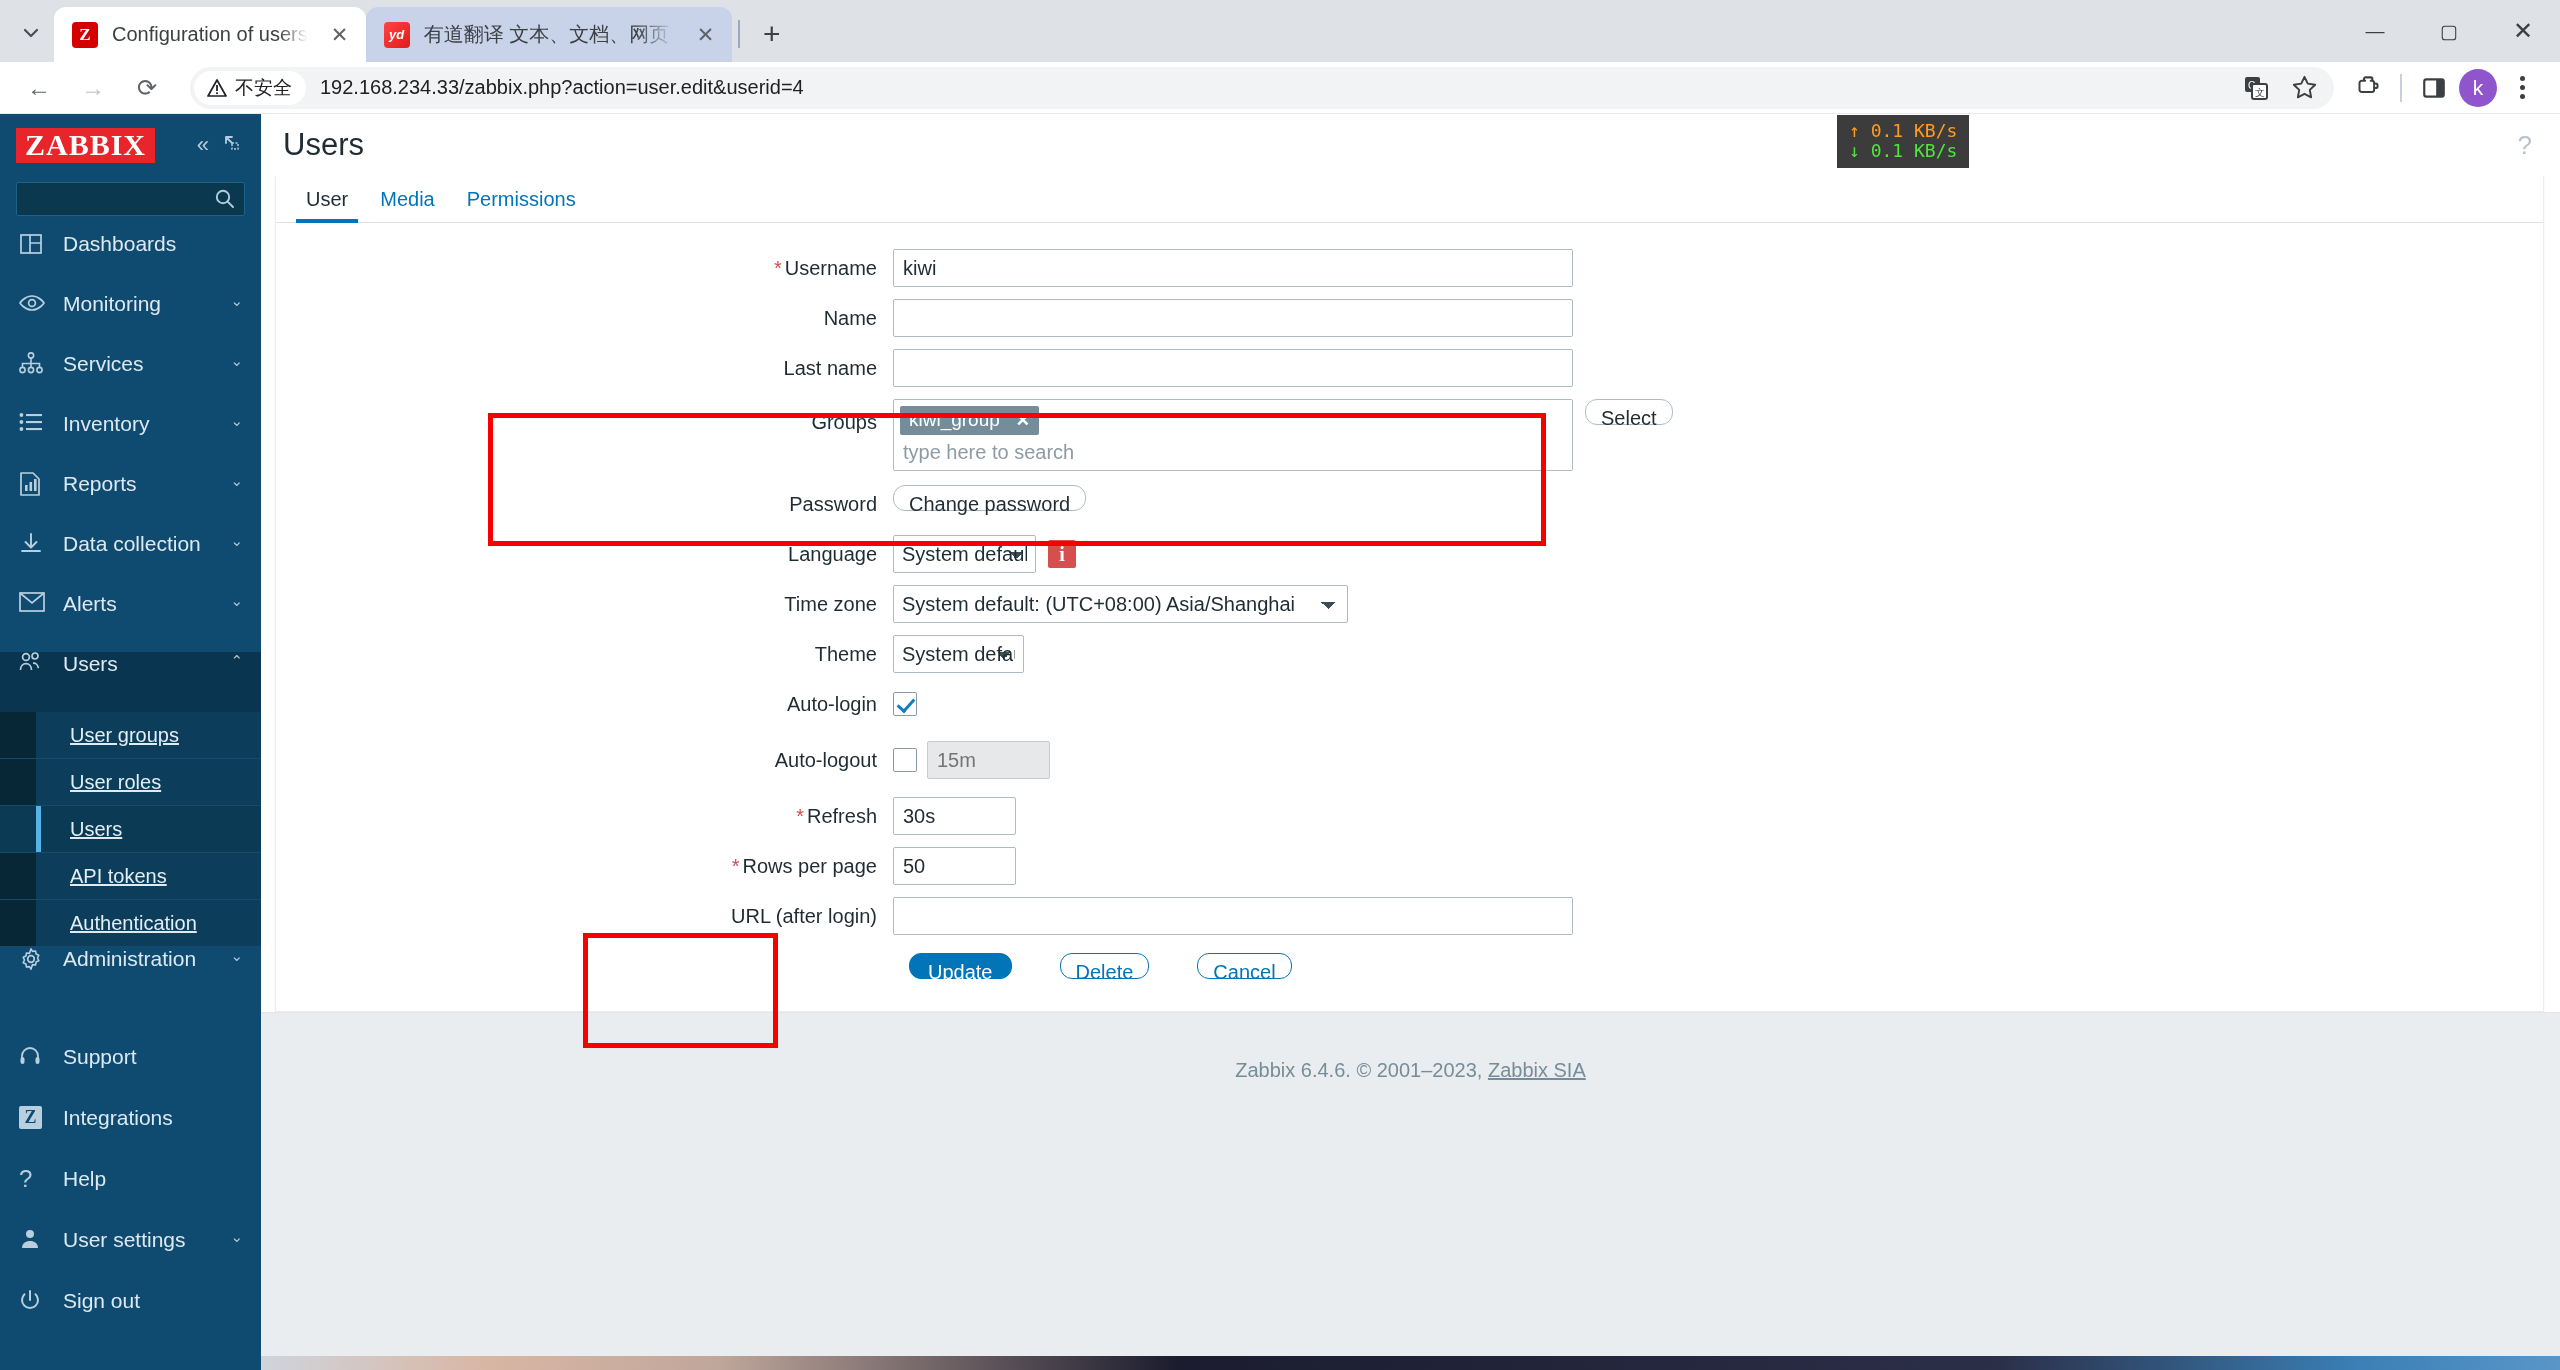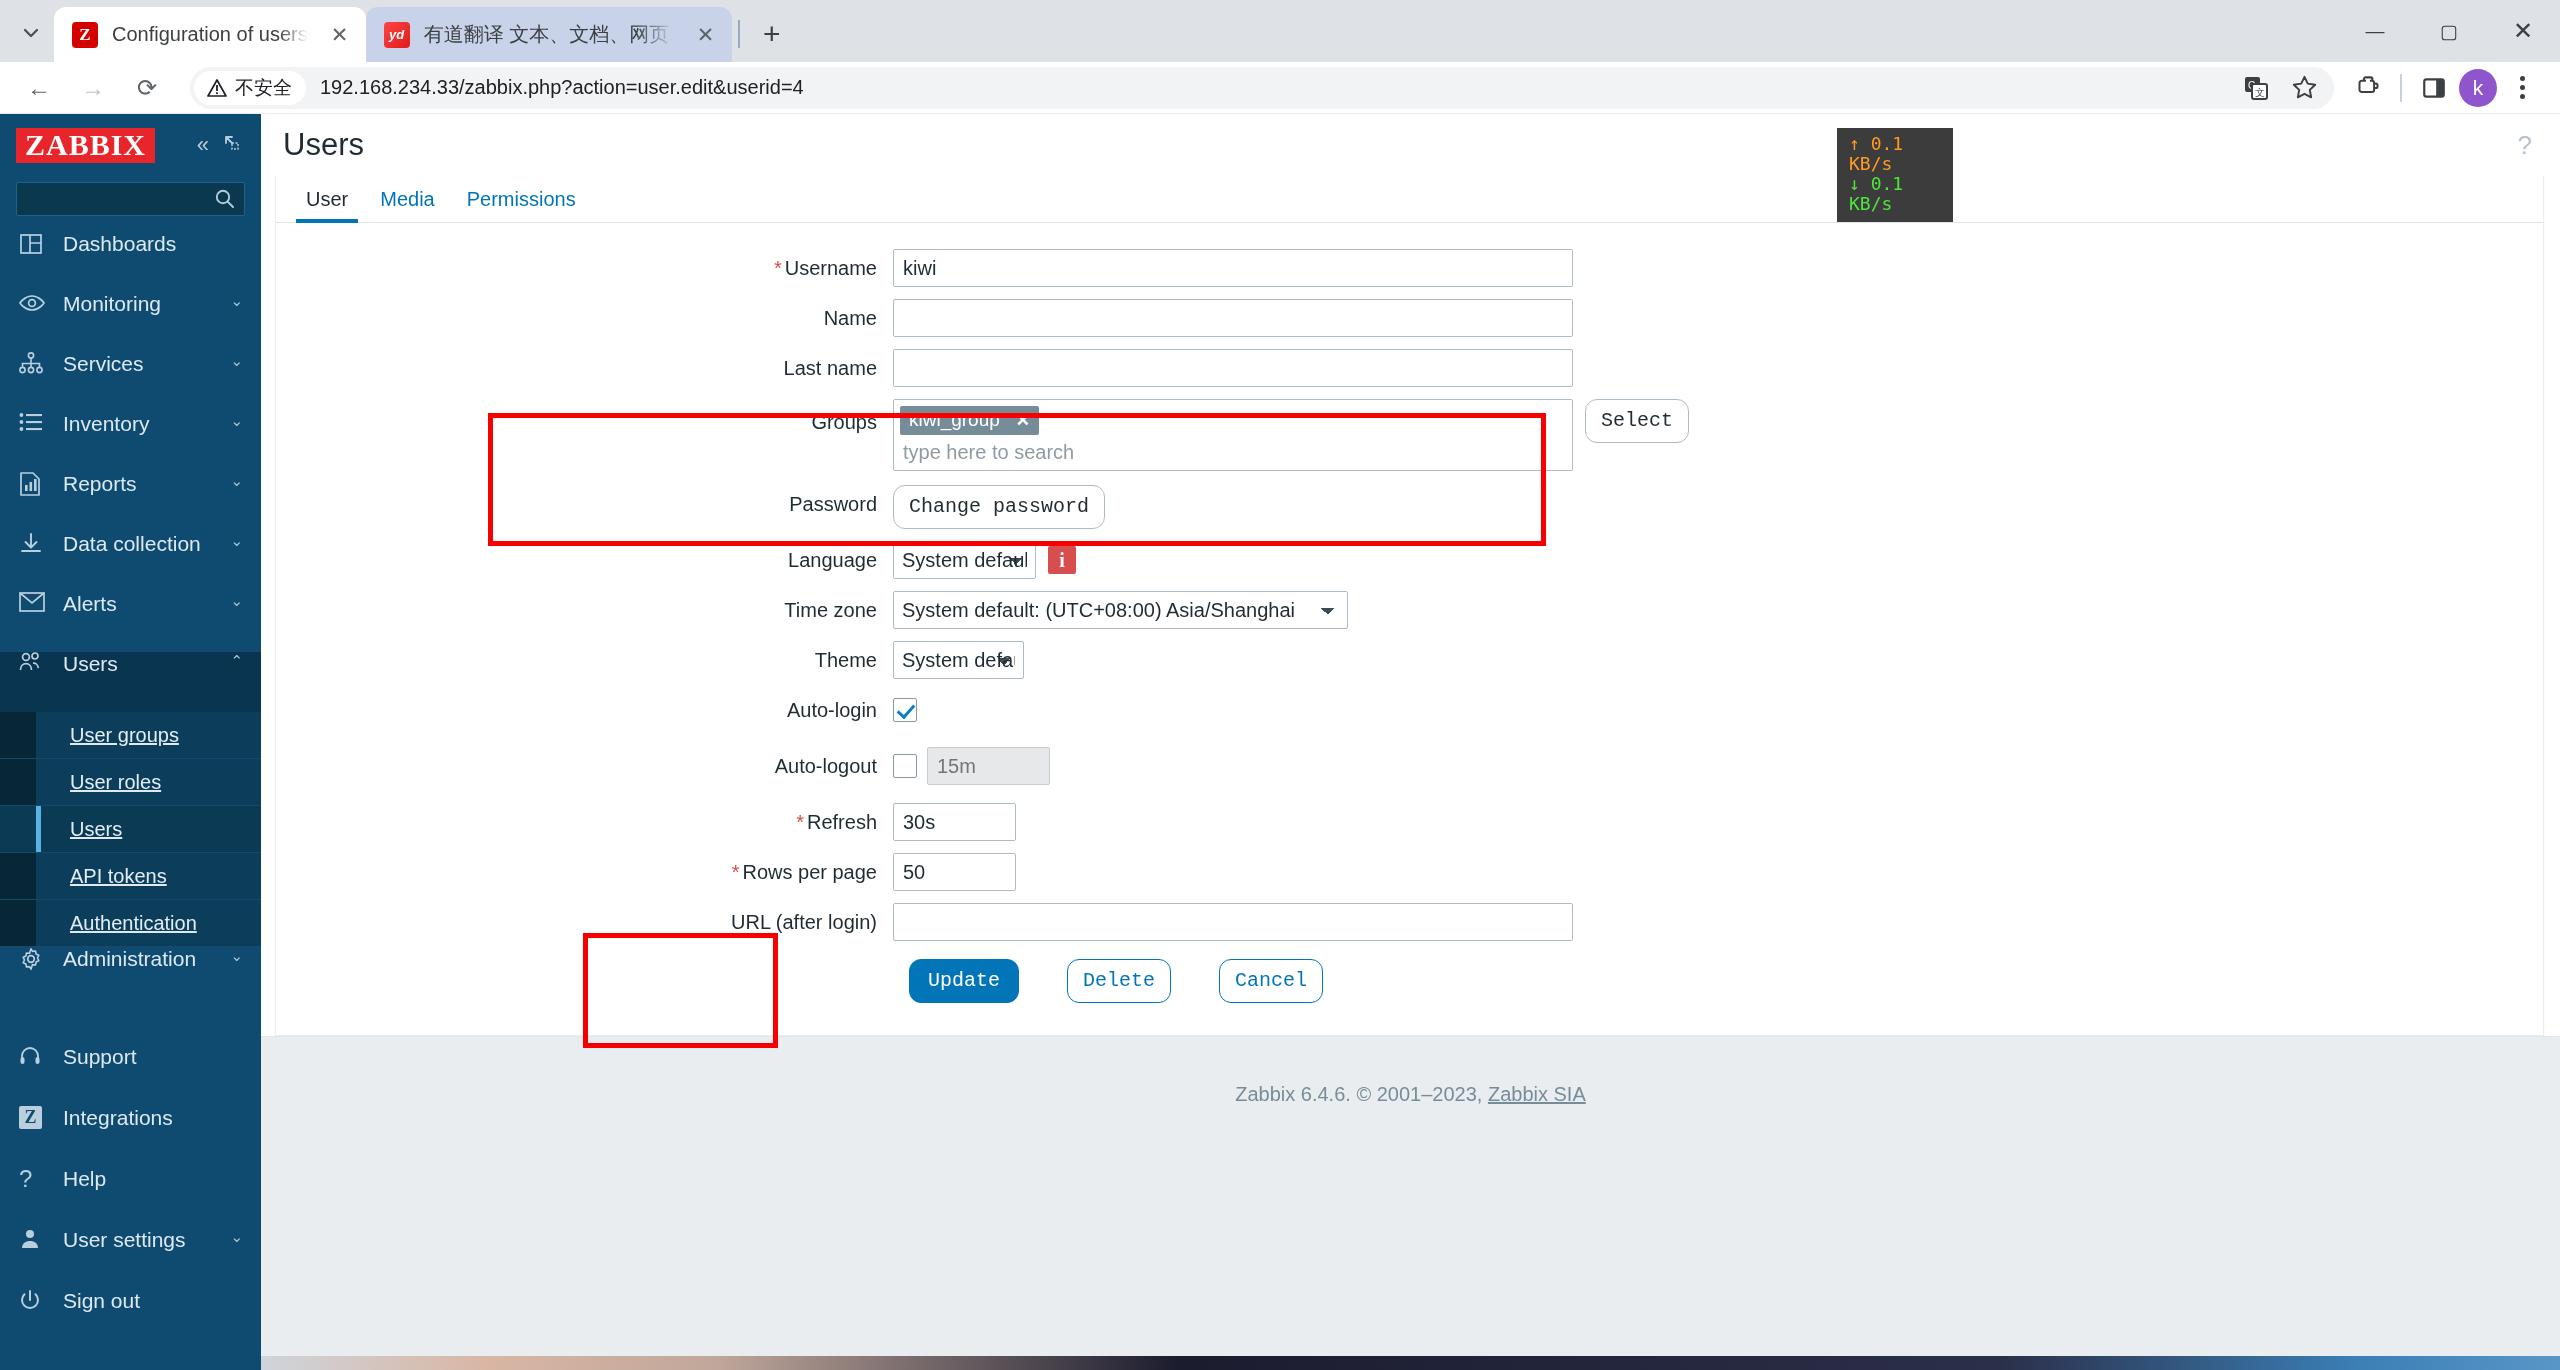--- a/index.html
+++ b/index.html
@@ -169,21 +169,21 @@
   
   .content { flex: 1; display: flex; flex-direction: column; background: #fff; position: relative; }
   .page-header {
     height: 62px; display: flex; align-items: center;
     padding: 0 28px 0 22px; background: #fff;
   }
   .page-title { font-size: 31px; color: #1f2c33; font-weight: normal; }
   .help-q { margin-left: auto; font-size: 26px; color: #b6c2cc; }
 
   .net-overlay {
-    position: absolute; top: 14px; left: 1576px; width: 116px;
+    position: absolute; top: 1px; left: 1576px; width: 132px;
     background: #3c3c3c; padding: 6px 10px 7px 12px; line-height: 1.12;
     font-size: 18px; font-family: "DejaVu Sans Mono", monospace; z-index: 20;
   }
   .net-up { color: #ff9a22; }
   .net-down { color: #4fe53c; }
 
   .form-card {
     background: #fff; margin: 0 16px 0 14px; border: 1px solid #ebeef0;
     border-top: none; flex: 0 0 auto; padding-bottom: 32px;
     box-shadow: 0 1px 2px rgba(0,0,0,.05);
@@ -225,23 +225,23 @@
   }
   .chip {
     display: inline-flex; align-items: center; gap: 16px;
     background: #768d99; color: #fff; font-size: 19px;
     padding: 3px 9px 4px 9px; border-radius: 2px;
   }
   .chip-x { font-weight: bold; font-size: 17px; }
   .ms-ph { font-size: 20px; color: #8e9ba3; padding: 6px 2px 2px 3px; }
 
   .btn {
-    height: 44px; border: 1px solid #0275b8; background: #fff;
+    height: 26px; border: 1px solid #0275b8; background: #fff;
     color: #0275b8; border-radius: 12px; font-size: 20px; padding: 0 15px;
-    font-family: Liberation Mono, monospace; line-height: 36px;
+    font-family: Liberation Sans, sans-serif; line-height: 36px;
   }
   .btn.grey { border-color: #adbcc4; color: #1f2c33; }
   .btn.primary { background: #0275b8; color: #fff; border-color: #0275b8; padding: 0 18px; }
 
   select.sel {
     height: 38px; border: 1px solid #adbcc4; border-radius: 2px;
     font-size: 20px; color: #1f2c33; background: #fff; padding: 0 8px;
     font-family: "Liberation Sans", sans-serif;
     -webkit-appearance: none; appearance: none;
     background-image:

